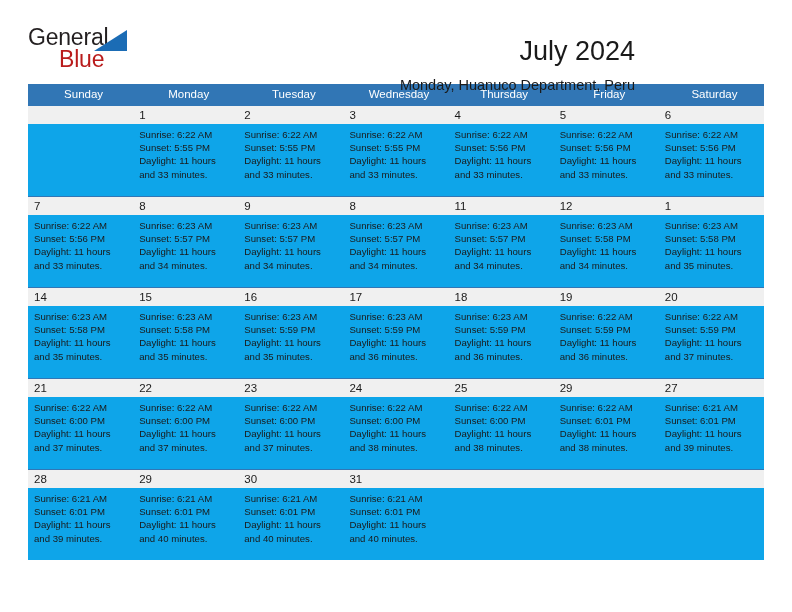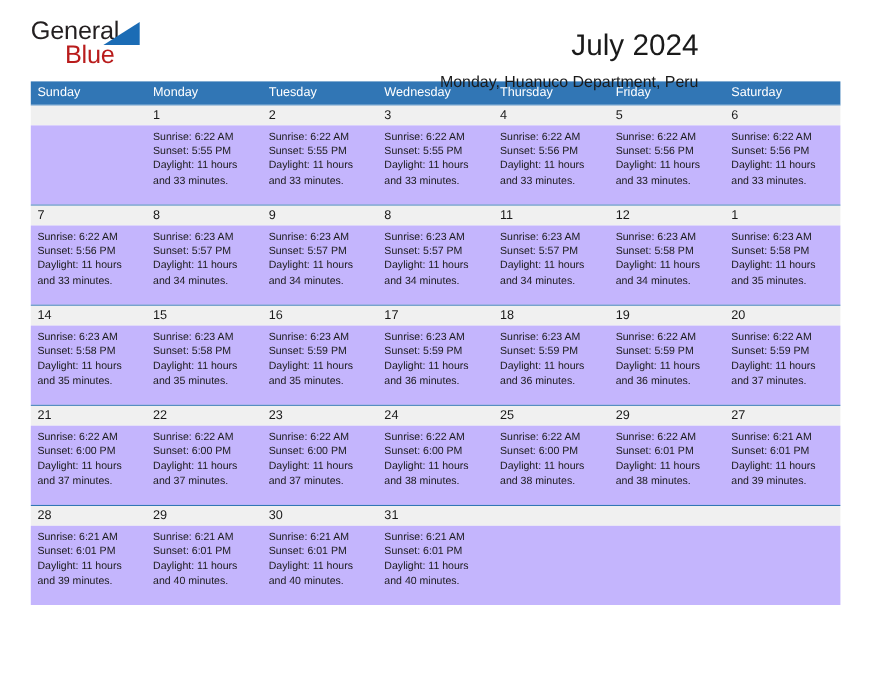--- a/index.html
+++ b/index.html
@@ -13,21 +13,21 @@
     font-family: "Liberation Sans", sans-serif;
     color: #1a1a1a;
     overflow: hidden;
   }
 
   .page {
     position: relative;
     width: 663px;
     height: 612px;
     box-sizing: border-box;
-    padding: 2px 28px;
+    padding: 12px 28px;
   }
 
   
   .top {
     position: relative;
     height: 72px;
     display: flex;
     align-items: flex-start;
     justify-content: space-between;
   }
@@ -81,20 +81,21 @@
   }
 
   
   .calendar {
     width: 736px;
   }
 
   .weekday-row {
     display: flex;
     background: #3176b5;
+    text-align: center;
   }
   .weekday {
     flex: 1 1 0;
     box-sizing: border-box;
     padding: 4px 0 5px 6px;
     font-size: 11.5px;
     color: #ffffff;
   }
 
   .week {
@@ -111,21 +112,21 @@
   .daynum {
     flex: 1 1 0;
     box-sizing: border-box;
     padding: 3px 0 3px 6px;
     font-size: 11.5px;
     color: #1a1a1a;
     min-height: 13px;
   }
   .detail-band {
     display: flex;
-    background: #c4b5fd;
+    background: #0ea5e9;
     height: 72px;
   }
   .detail {
     flex: 1 1 0;
     box-sizing: border-box;
     padding: 4px 6px 0 6px;
     font-size: 9.6px;
     line-height: 13.2px;
     color: #1a1a1a;
   }

